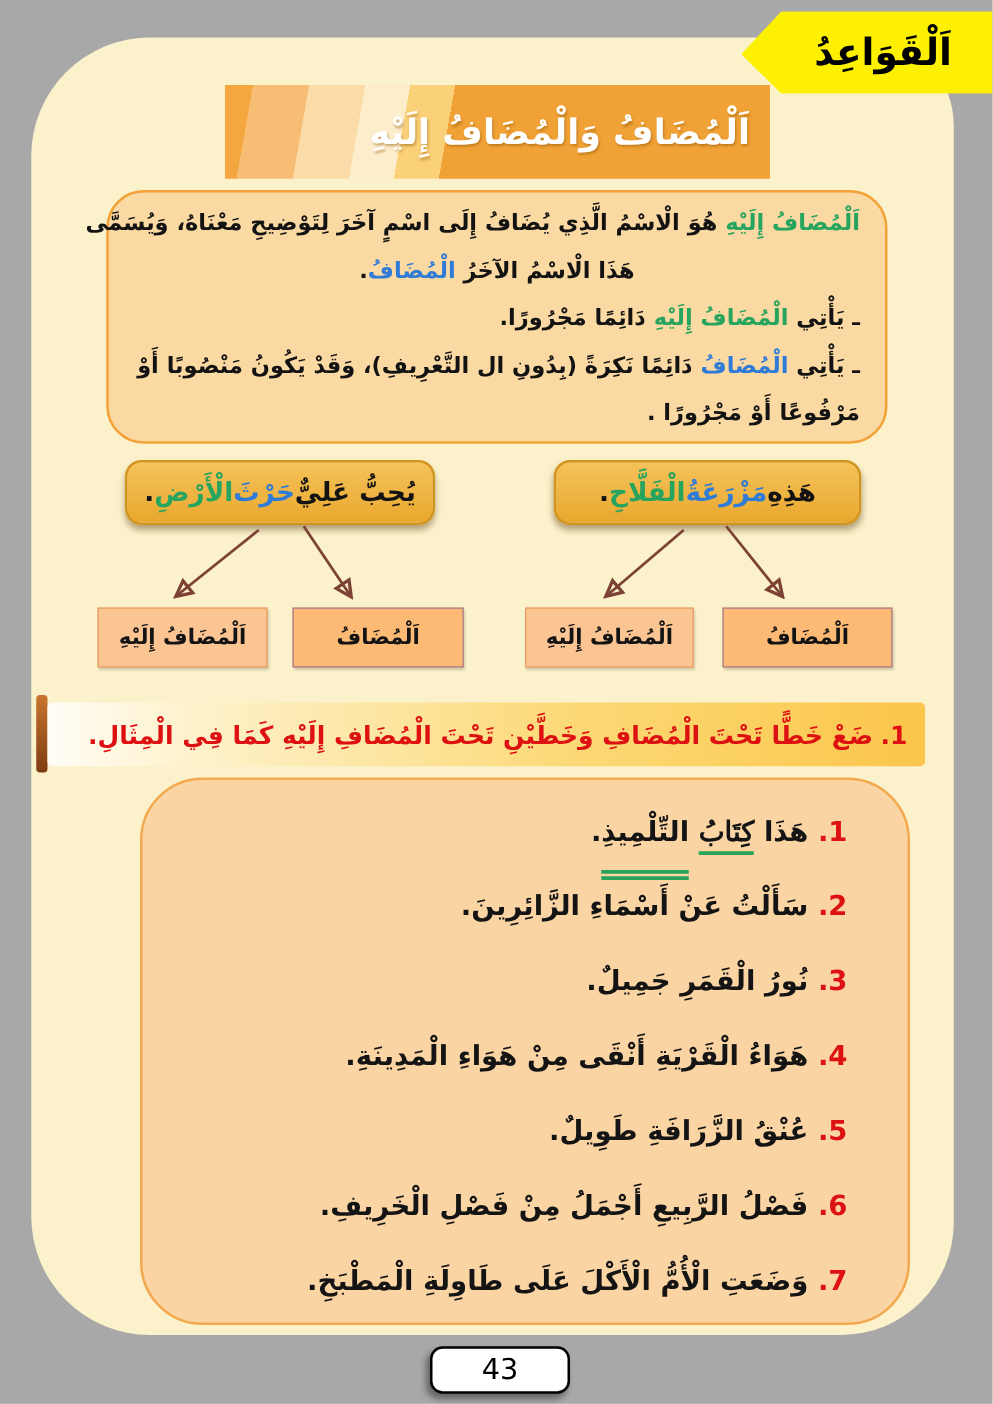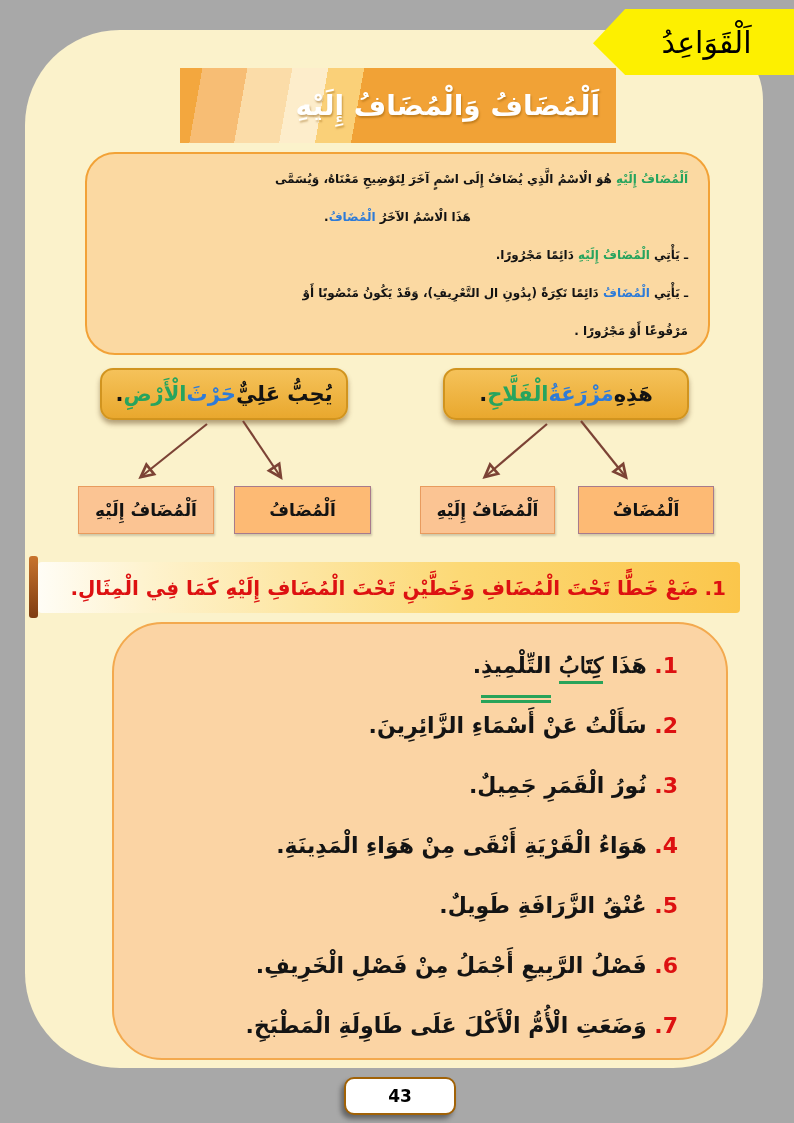--- a/index.html
+++ b/index.html
@@ -13,21 +13,21 @@
     background:#FBF2CB;
     border-radius:95px 70px 90px 95px;
   }
   
   .tag{
     position:absolute;left:593px;top:9px;width:201px;height:66px;
     background:#FDF000;
     clip-path:polygon(0 52%,16% 0,100% 0,100% 100%,16% 100%);
     display:flex;align-items:center;justify-content:center;
     padding-left:26px;box-sizing:border-box;
-    font-size:30px;font-weight:normal;color:#000;direction:rtl;
+    font-size:30px;font-weight:bold;color:#000;direction:rtl;
   }
   
   .banner{
     position:absolute;left:180px;top:68px;width:436px;height:75px;
     background:linear-gradient(100deg,
       #F3A73E 0%,#F3A73E 5%,
       #F7BD74 5%,#F7BD74 15%,
       #FBDCA8 15%,#FBDCA8 25%,
       #FDEDCB 25%,#FDEDCB 33%,
       #FAD078 33%,#FAD078 41%,
@@ -36,21 +36,21 @@
     padding:0 16px;box-sizing:border-box;
     color:#fff;font-size:28px;font-weight:bold;
     text-shadow:1px 2px 2px rgba(140,85,0,.45);
   }
   
   .def-box{
     position:absolute;left:85px;top:152px;width:625px;height:203px;
     box-sizing:border-box;background:#FBD9A2;
     border:2px solid #F2A237;border-radius:30px;
     padding:6px 20px;direction:rtl;text-align:right;
-    font-size:12px;font-weight:bold;color:#131313;line-height:38px;
+    font-size:18px;font-weight:bold;color:#131313;line-height:38px;
   }
   .def-line{white-space:nowrap;}
   .def-line.center{text-align:center;}
   .green{color:#27A45E;}
   .blue{color:#2E7BD8;}
   
   .gold{
     position:absolute;top:368px;height:52px;box-sizing:border-box;
     background:linear-gradient(#F5C25A,#E9A82E);
     border:2px solid #D1941F;border-radius:13px;
@@ -98,24 +98,24 @@
   .ex-item{
     height:60px;line-height:60px;text-align:right;
     font-size:22px;font-weight:bold;color:#141414;white-space:nowrap;
   }
   .ex-num{color:#DD1111;}
   .u1{border-bottom:3px solid #28A35A;padding-bottom:3px;font-family:Liberation Serif, serif;}
   .u2{border-bottom:8px double #28A35A;padding-bottom:17px;}
   
   .page-badge{
     position:absolute;left:344px;top:1077px;width:112px;height:38px;
-    box-sizing:border-box;background:#fff;border:2px solid #a16207;border-radius:10px;
+    box-sizing:border-box;background:#fff;border:2px solid #000000;border-radius:10px;
     box-shadow:-3px 4px 5px rgba(0,0,0,.4);
     display:flex;align-items:center;justify-content:center;
-    font-size:17px;font-weight:bold;color:#000;
+    font-size:23px;font-weight:normal;color:#000;
   }
 </style>
 </head>
 <body>
 
 <div class="page"></div>
 
 <div class="tag">
   <span>اَلْقَوَاعِدُ</span>
 </div>

